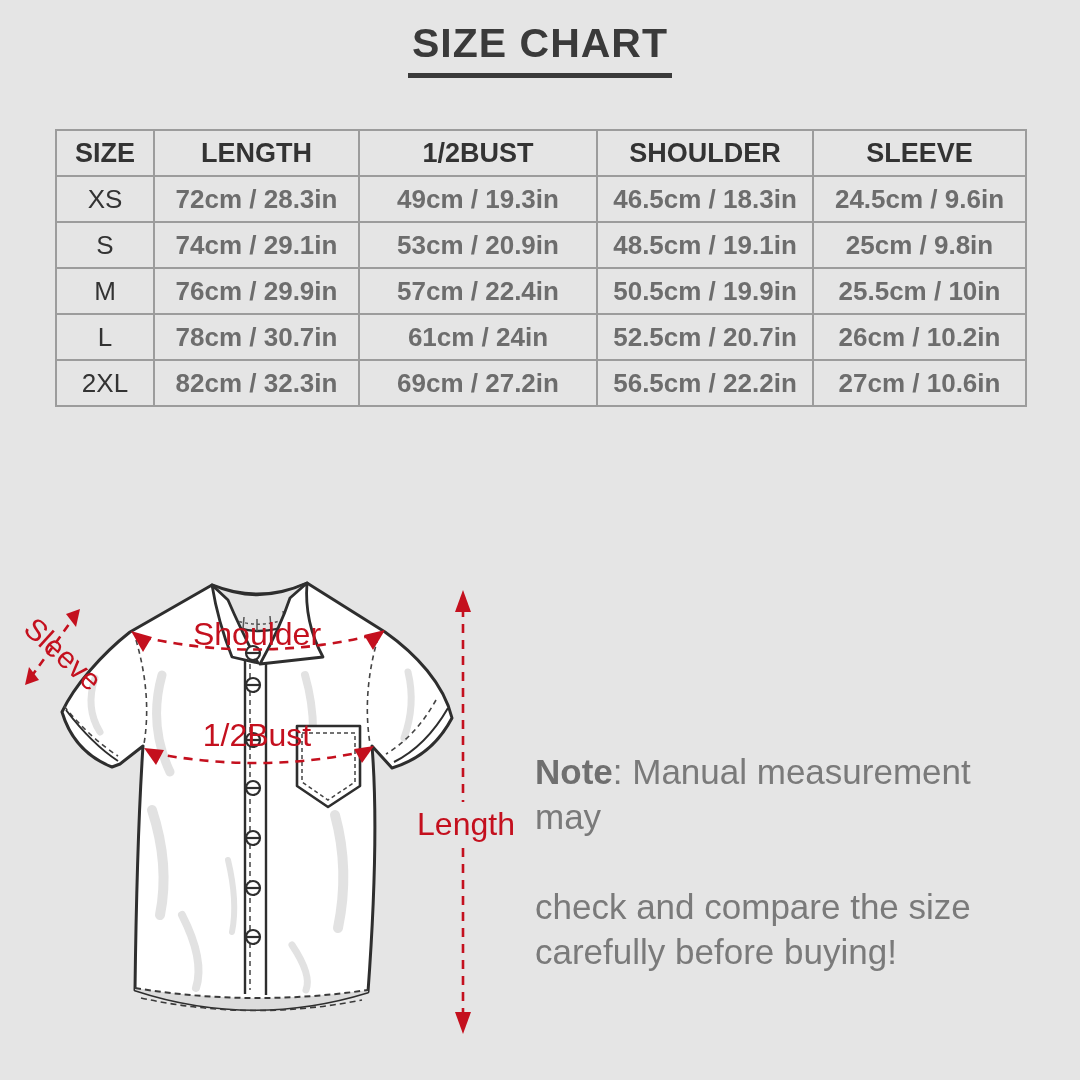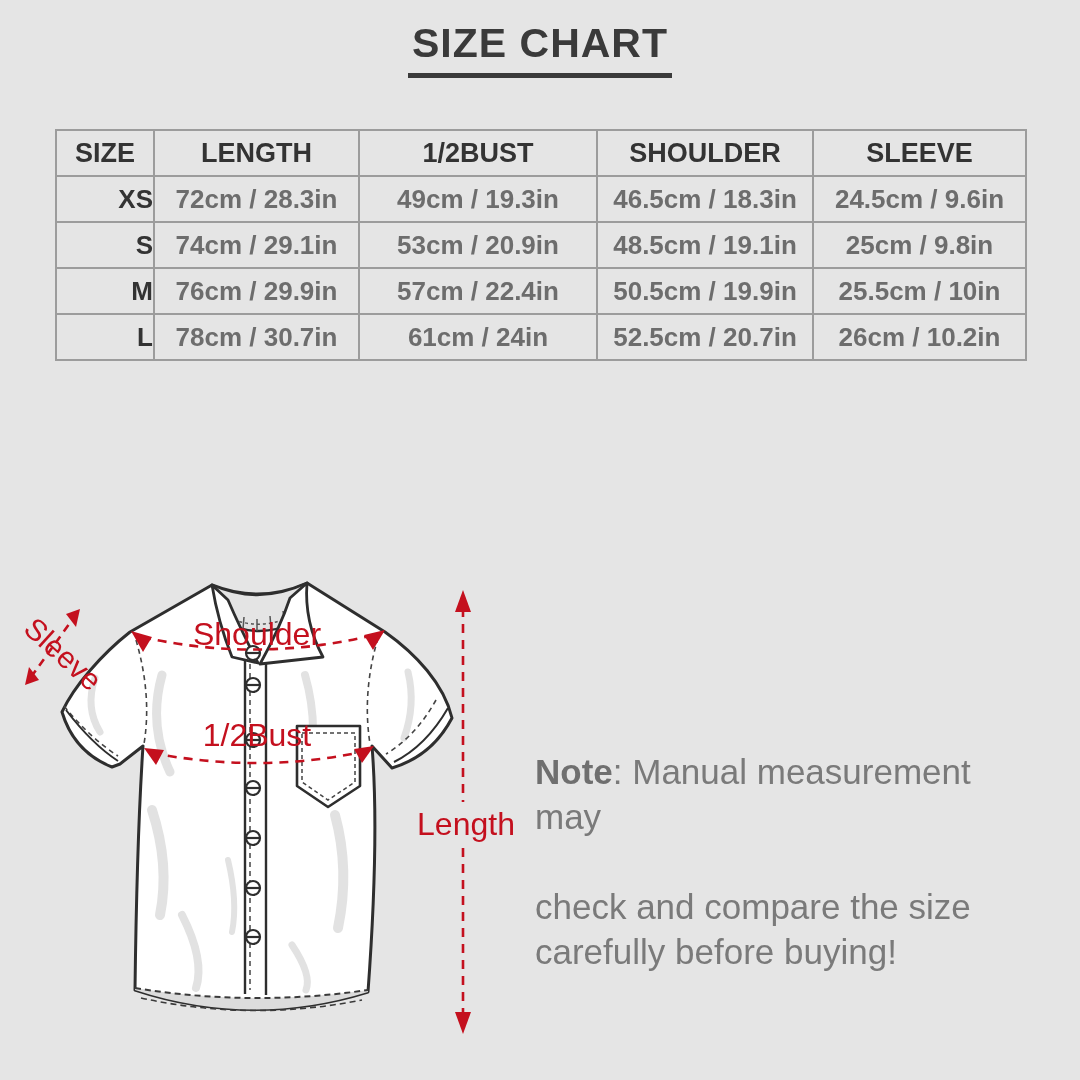--- a/index.html
+++ b/index.html
@@ -17,21 +17,21 @@
   table.size-table {
     position:absolute; left:55px; top:97px; width:970px;
     border-collapse:collapse; table-layout:fixed;margin-top:32px;
   }
   .size-table th, .size-table td {
     border:2px solid #9c9c9c; height:44px; text-align:center;
     vertical-align:middle; padding:0; overflow:hidden; white-space:nowrap;font-weight:bold;
   }
   .size-table th { font-size:27px; font-weight:bold; color:#333333; }
   .size-table td { font-size:26px; color:#6d6d6d; }
-  .size-table td.size-col { font-weight:bold; color:#333333;text-align:right; }
+  .size-table td.size-col { font-weight:normal; color:#333333; }
   
   .shirt-svg { position:absolute; left:0px; top:560px; }
   
   .note {
     position:absolute; left:535px; top:714px; width:485px;
     font-size:35px; line-height:45px; color:#7a7a7a;
   }
   .note b { font-weight:bold; color:#6f6f6f; }
 </style>
 </head>
@@ -81,20 +81,27 @@
           <td>50.5cm / 19.9in</td>
           <td>25.5cm / 10in</td>
         </tr>
         <tr>
           <td class="size-col">L</td>
           <td>78cm / 30.7in</td>
           <td>61cm / 24in</td>
           <td>52.5cm / 20.7in</td>
           <td>26cm / 10.2in</td>
         </tr>
+        <tr>
+          <td class="size-col">2XL</td>
+          <td>82cm / 32.3in</td>
+          <td>69cm / 27.2in</td>
+          <td>56.5cm / 22.2in</td>
+          <td>27cm / 10.6in</td>
+        </tr>
       </tbody>
   </table>
 
   <svg class="shirt-svg" width="540" height="520" viewBox="0 0 540 520">
 
     <g>
       <path d="M212,25 L130,72 C102,94 74,126 62,152 Q74,192 112,207 L120,204 L143,186
            C138,262 136,350 135,430 Q251,468 368,432 C374,350 378,260 372,186
            L392,208 Q432,196 452,158 C444,124 416,94 385,72 L307,23 Q259,44 212,25 Z" fill="#ffffff" stroke="#2e2e2e" stroke-width="3" stroke-linejoin="round"></path>
 

